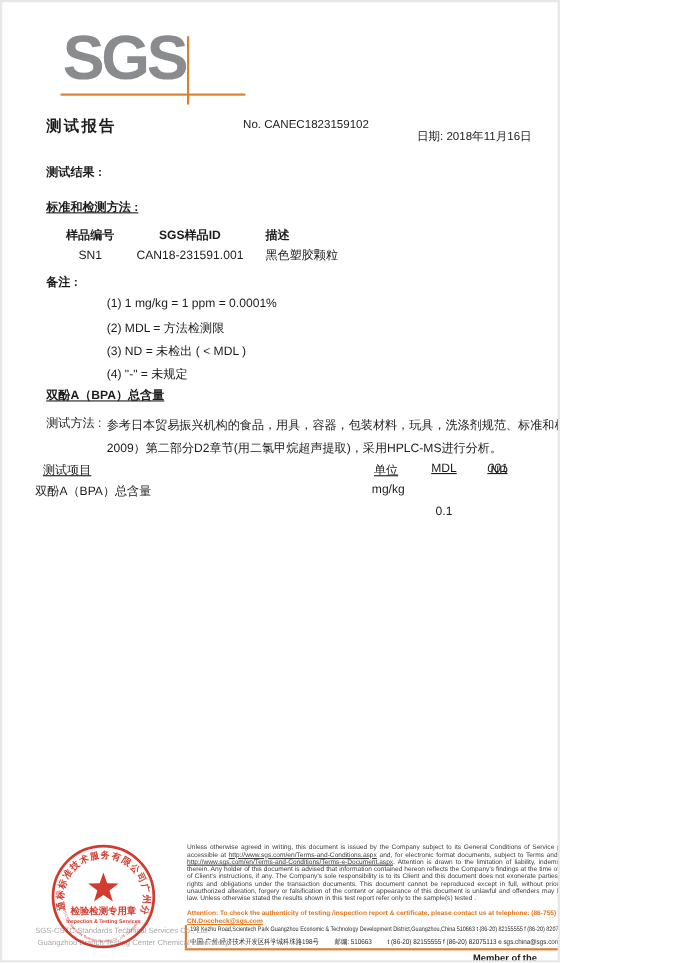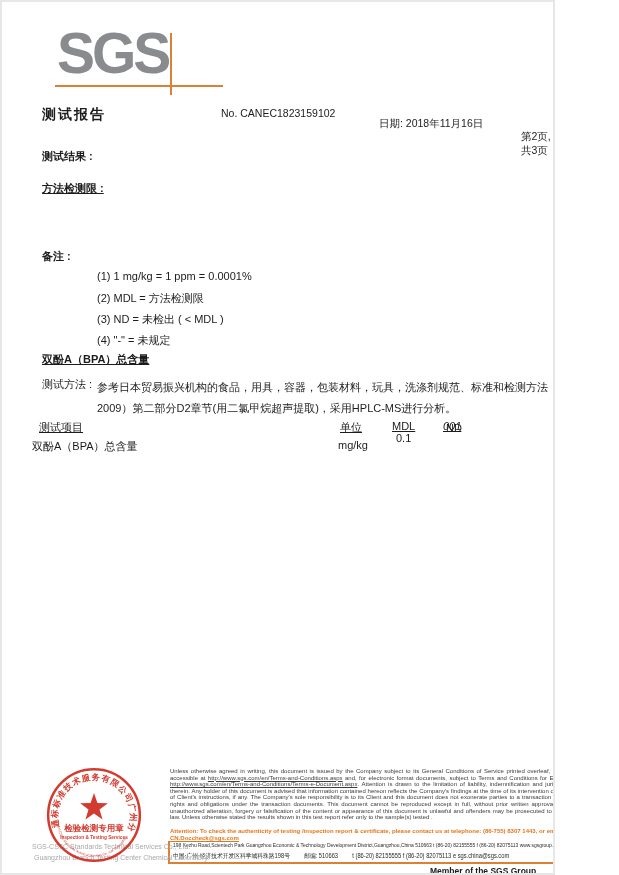--- a/index.html
+++ b/index.html
@@ -1,19 +1,19 @@
 <!DOCTYPE html>
 <html><head>
 <meta charset="utf-8">
 <style>
   * { margin:0; padding:0; box-sizing:border-box; }
   html,body { background:#ffffff; }
   body { font-family:"Liberation Sans", sans-serif; color:#1c1c1c; }
   #page {
-    position:relative; width:555px; height:875px; background:#ffffff;
+    position:relative; width:509px; height:875px; background:#ffffff;
     border:2px solid #e7e7e7; overflow:hidden;
   }
   .abs { position:absolute; }
 
   
   .logo-text {
     position:absolute; left:55px; top:18px;
     font-size:57px; font-weight:bold; color:#8a8b8e; letter-spacing:-3px;
     font-family:"Liberation Sans", sans-serif;
   }
@@ -77,41 +77,57 @@
     <div class="logo-hline"></div>
     <div class="logo-vline"></div>
   </div>
 
   <h1 class="report-title">测试报告</h1>
   <span class="hdr-no">No. CANEC1823159102</span>
   <span class="hdr-date">日期: 2018年11月16日</span>
   <span class="hdr-page">第2页,共3页</span>
 
   <div class="abs sec-label lbl-results">测试结果 :</div>
-  <div class="abs sec-label underlined lbl-sampledesc">方法检测限 :</div>
+  <div class="abs sec-label underlined lbl-sampledesc">标准和检测方法 :</div>
 
+  <table class="sample-table">
+    <thead>
+      <tr>
+        <th>样品编号</th>
+        <th>SGS样品ID</th>
+        <th class="desc-col">描述</th>
+      </tr>
+    </thead>
+    <tbody>
+      <tr>
+        <td>SN1</td>
+        <td>CAN18-231591.001</td>
+        <td class="desc-col">黑色塑胶颗粒</td>
+      </tr>
+    </tbody>
+  </table>
 
   <div class="abs sec-label lbl-notes">备注 :</div>
   <div class="note-line" style="top:268px">(1) 1 mg/kg = 1 ppm = 0.0001%</div>
   <div class="note-line" style="top:289px">(2) MDL = 方法检测限</div>
   <div class="note-line" style="top:310px">(3) ND = 未检出 ( &lt; MDL )</div>
   <div class="note-line" style="top:331px">(4) "-" = 未规定</div>
 
   <div class="bpa-heading">双酚A（BPA）总含量</div>
   <div class="lbl-method">测试方法 :</div>
   <p class="method-text">参考日本贸易振兴机构的食品，用具，容器，包装材料，玩具，洗涤剂规范、标准和检测方法（JETRO 2009）第二部分D2章节(用二氯甲烷超声提取)，采用HPLC-MS进行分析。</p>
 
   <div>
     <span class="rt rt-head" style="left:37px;  top:418px">测试项目</span>
     <span class="rt rt-head" style="left:338px; top:418px">单位</span>
     <span class="rt rt-head" style="left:390px; top:418px">MDL</span>
     <span class="rt rt-head rt-italic" style="left:441px; top:418px">001</span>
     <span class="rt" style="left:30px;  top:437px">双酚A（BPA）总含量</span>
     <span class="rt" style="left:336px; top:437px">mg/kg</span>
-    <span class="rt" style="left:394px; top:430px">0.1</span>
+    <span class="rt" style="left:394px; top:457px">0.1</span>
     <span class="rt" style="left:444px; top:420px">ND</span>
   </div>
 
   <div class="company-line" style="left:30px; top:841px">SGS-CSTC Standards Technical Services Co., Ltd.</div>
   <div class="company-line" style="left:32px; top:852px">Guangzhou Branch Testing Center Chemical Laboratory.</div>
 
   <svg class="stamp" width="100" height="100" viewBox="0 0 96 96">
     <circle cx="48" cy="48" r="44" fill="none" stroke="#cf2c1f" stroke-width="2.4"></circle>
     <defs>
       <path id="arcTop" d="M 15 61 A 35 35 0 1 1 81 61" fill="none"></path>

